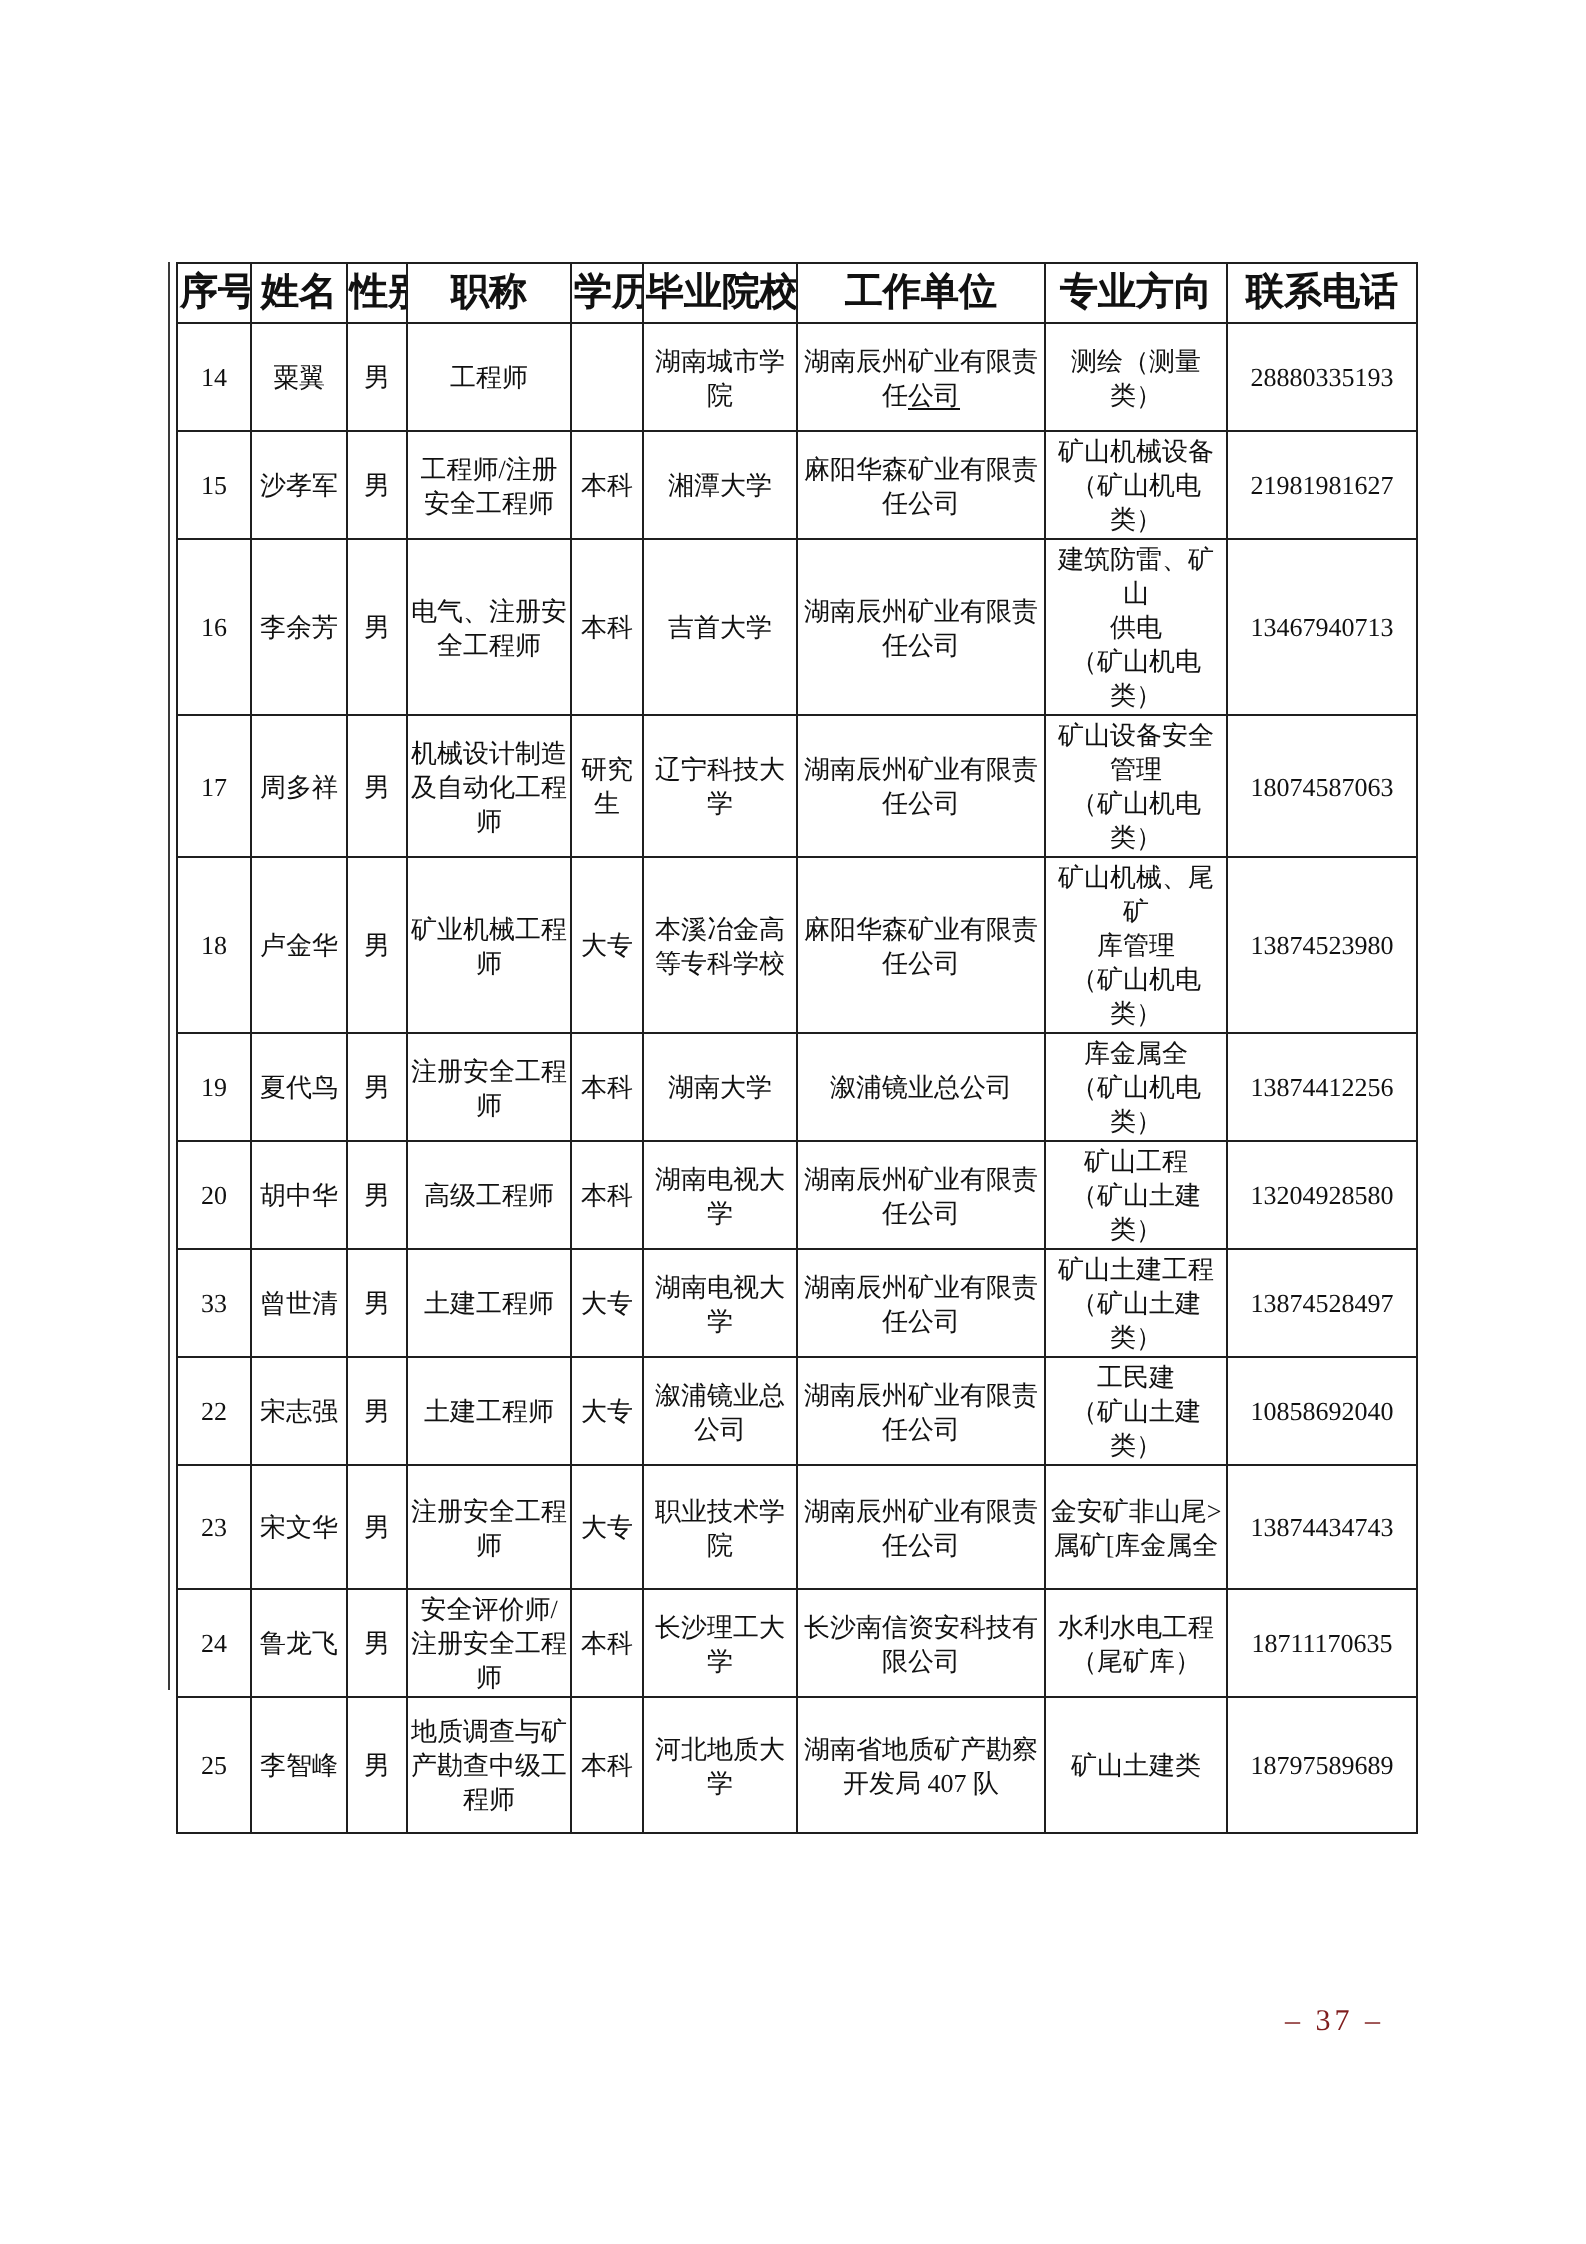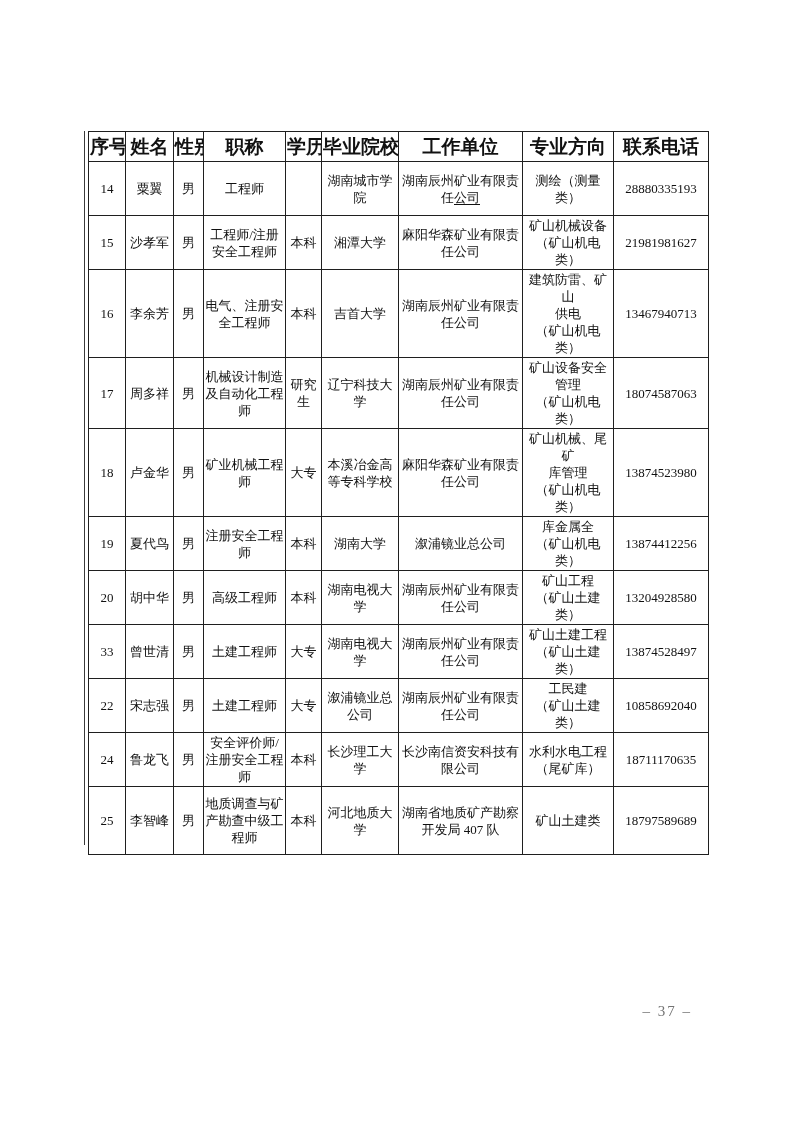--- a/index.html
+++ b/index.html
@@ -40,21 +40,21 @@
     position:absolute;
     left:84px;top:131px;
     width:1px;height:714px;
     background:#3a3a3a;
   }
   .footer-page{
     position:absolute;
     right:101px;top:1003px;
     font-size:15px;
     letter-spacing:2px;
-    color:#737373;
+    color:#7f1d1d;
     font-family:"Liberation Serif","DejaVu Serif",serif;
   }
   u{text-underline-offset:2px;text-decoration:underline;}
 </style>
 </head>
 <body>
 
 <div class="page">
 
   <div class="scan-left-line"></div>
@@ -188,20 +188,32 @@
           <td>宋志强</td>
           <td>男</td>
           <td>土建工程师</td>
           <td>大专</td>
           <td>溆浦镜业总公司</td>
           <td>湖南辰州矿业有限责任公司</td>
           <td>工民建
 （矿山土建类）</td>
           <td>10858692040</td>
         </tr>
+        <tr style="height: 62px;">
+          <td>23</td>
+          <td>宋文华</td>
+          <td>男</td>
+          <td>注册安全工程师</td>
+          <td>大专</td>
+          <td>职业技术学院</td>
+          <td>湖南辰州矿业有限责任公司</td>
+          <td>金安矿非山尾&gt;
+属矿[库金属全</td>
+          <td>13874434743</td>
+        </tr>
         <tr style="height: 52px;">
           <td>24</td>
           <td>鲁龙飞</td>
           <td>男</td>
           <td>安全评价师/注册安全工程师</td>
           <td>本科</td>
           <td>长沙理工大学</td>
           <td>长沙南信资安科技有限公司</td>
           <td>水利水电工程
 （尾矿库）</td>

